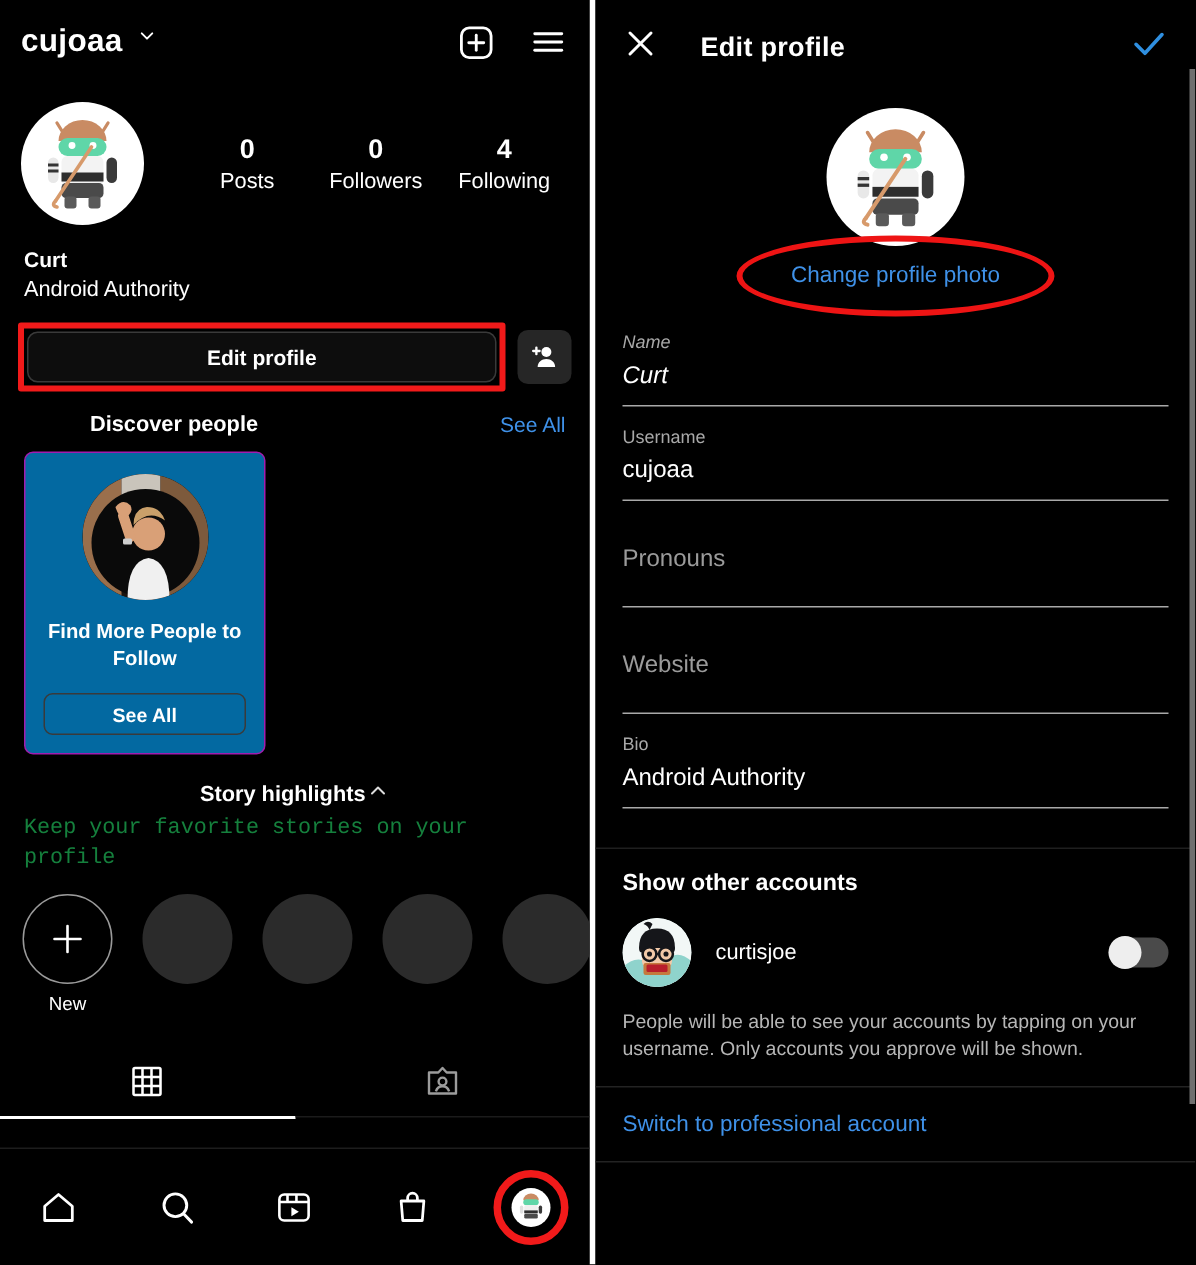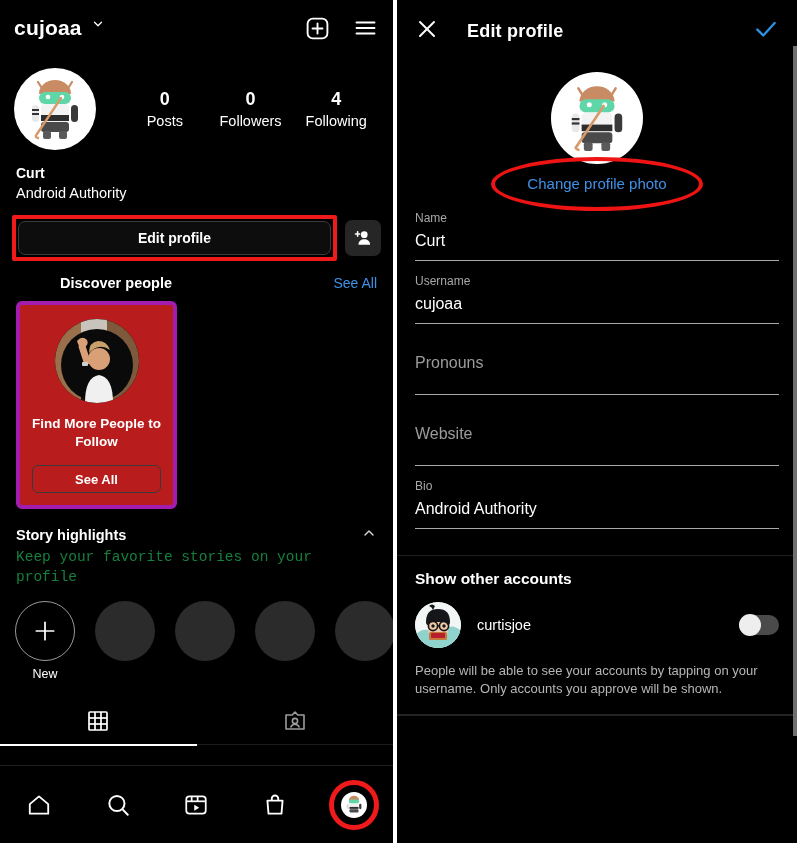--- a/index.html
+++ b/index.html
@@ -83,42 +83,42 @@
   
   .section-row {
     display:flex; align-items:center; justify-content:space-between;
     padding: 14px 16px 6px 16px;
   }
   .section-title { font-size: 14.5px; font-weight: bold; padding-left: 44px; }
   .see-all-link { font-size: 14px; color:#3f91e8; font-weight: normal; }
 
   .discover-strip { padding: 4px 16px 0 16px; }
   .discover-card {
-    width: 161px; border: 4px solid #a21caf; border-radius: 6px;
+    width: 161px; border: 1px solid #a21caf; border-radius: 6px;
     padding: 14px 12px 12px 12px;
     display:flex; flex-direction:column; align-items:center;
-    background:#b91c1c;
+    background:#0369a1;
   }
   .disc-avatar {
     width: 84px; height: 84px; border-radius: 50%;
     overflow:hidden; background:#2a2018;
   }
   .disc-text {
     margin-top: 12px; font-size: 13.5px; font-weight: bold;
     text-align:center; line-height: 18px;
   }
   .disc-btn {
     margin-top: 14px; width: 100%; height: 28px;
     border: 1px solid #3a3a3a; border-radius: 6px;
     display:flex;align-items:center;justify-content:center;
     font-size: 13px; font-weight: bold;
   }
 
   
-  .sh-head { display:flex; align-items:center; justify-content:space-between; padding: 16px 16px 0 16px;}
+  .sh-head { display:flex; align-items:center; justify-content:center; padding: 16px 16px 0 16px;}
   .sh-title { font-size: 14.5px; font-weight: bold; }
   .sh-sub { padding: 2px 16px 0 16px; font-size: 14.5px; color:#15803d; line-height:20px;font-family:Liberation Mono, monospace;}
   .sh-row { display:flex; padding: 14px 0 0 14px; gap: 18px; }
   .sh-item { width: 62px; flex:none; display:flex; flex-direction:column; align-items:center;}
   .sh-new-circle {
     width: 60px; height: 60px; border-radius:50%;
     border: 1px solid #9a9a9a; display:flex;align-items:center;justify-content:center;
   }
   .sh-blank { width: 60px; height:60px; border-radius:50%; background:#2b2b2b; }
   .sh-lab { margin-top:6px; font-size:12.5px; color:#fff; }
@@ -160,21 +160,21 @@
   .change-photo { font-size: 15px; color: #3f91e8; }
   .ellipse-hl {
     position:absolute; left: 50%; top: 50%;
     width: 212px; height: 54px; margin-left: -106px; margin-top: -27px;
     border: 4px solid #ee1414; border-radius: 50%;
     pointer-events:none;
   }
 
   .fields { padding: 16px 18px 0 18px; }
   .field { border-bottom: 1px solid #a9a9a9; padding-bottom: 6px; margin-top: 12px; }
-  .field.first { margin-top: 2px; }
+  .field.first { margin-top: 12px; font-style: italic; }
   .field-label { font-size: 12px; color: #a8a8a8; line-height: 16px; }
   .field-value { font-size: 16px; color: #fff; line-height: 26px; padding-top:2px;}
   .field-placeholder { font-size: 16px; color: #9b9b9b; line-height: 26px; padding-top: 14px; padding-bottom: 12px;}
 
   .r-sep { height: 1px; background:#1f1f1f; margin-top: 26px; }
   .r-block { padding: 14px 18px 0 18px; }
   .r-block-title { font-size: 15.5px; font-weight: bold; }
   .acct-row { display:flex; align-items:center; margin-top: 14px;}
   .acct-avatar { width: 46px; height:46px; border-radius:50%; overflow:hidden; background:#dff0ef; flex:none;}
   .acct-name { margin-left: 16px; font-size: 14.5px; color:#fff; }
@@ -513,18 +513,19 @@
         <div class="acct-name">curtisjoe</div>
         <div class="acct-spacer"></div>
         <div class="toggle">
           <div class="toggle-knob"></div>
         </div>
       </div>
       <div class="acct-desc">People will be able to see your accounts by tapping on your username. Only accounts you approve will be shown.</div>
     </div>
 
     <div class="r-sep2"></div>
+    <div class="pro-link">Switch to professional account</div>
     <div class="r-sep3"></div>
 
     <div class="r-scrollbar"></div>
   </div>
 
 </div>
 
 </body></html>

